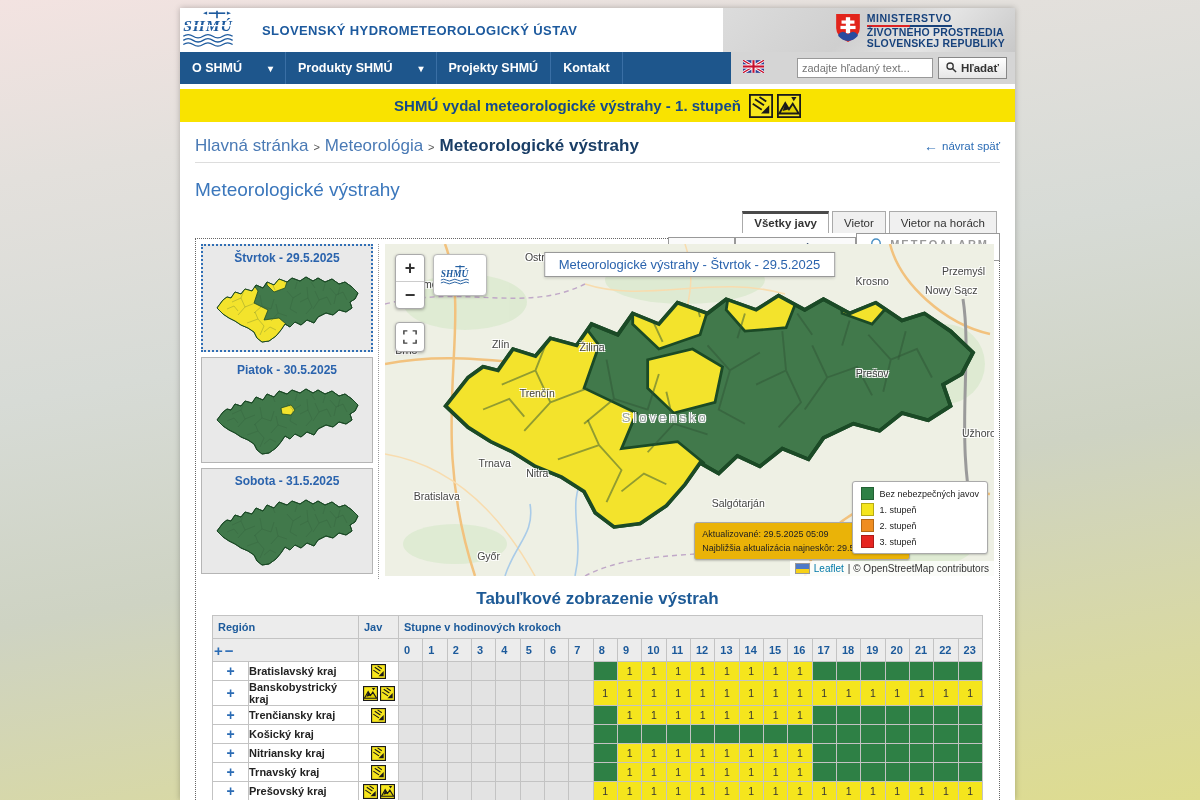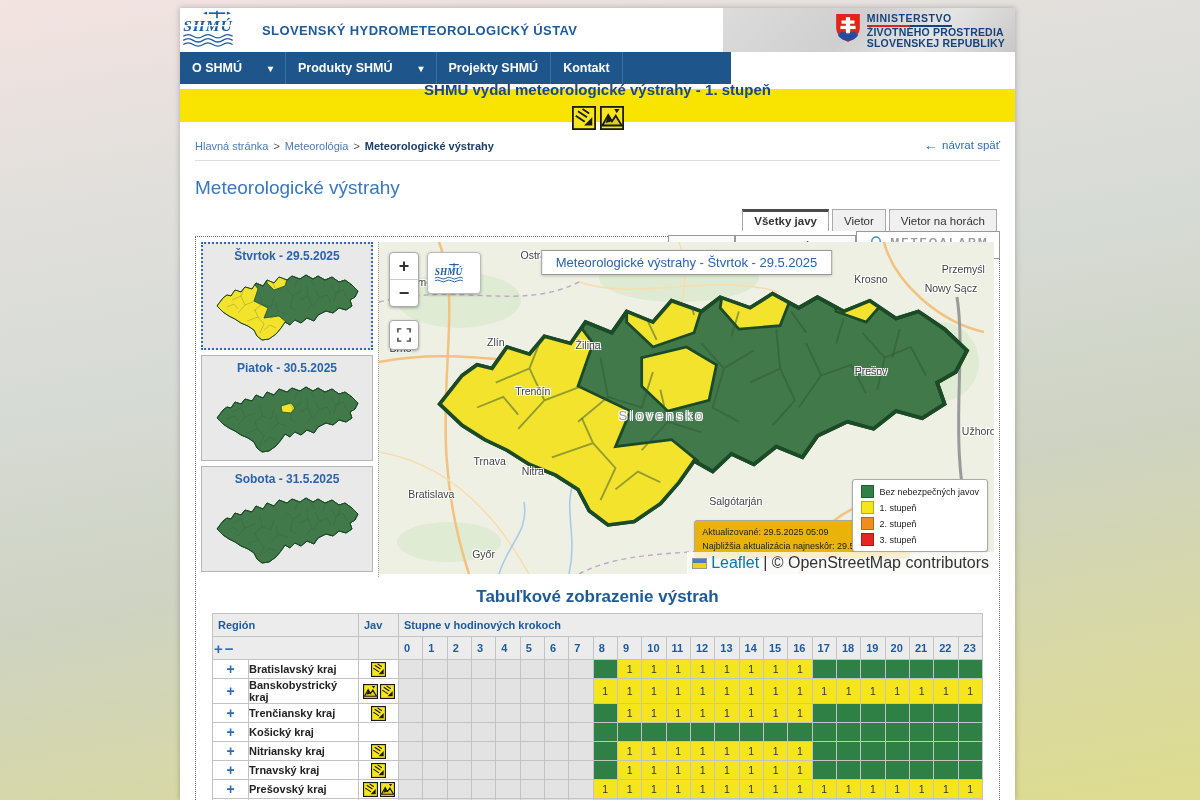--- a/index.html
+++ b/index.html
@@ -23,44 +23,44 @@
   .nav-main{display:flex;background:#1e568c;width:551px;}
   .nav-item{display:flex;align-items:center;justify-content:flex-end;color:#fff;font-size:12.5px;
     font-weight:bold;padding:0 12px;border-right:1px solid #3a6fa5;cursor:pointer;}
   .nav-item .chev{font-size:10px;margin-left:26px;}
   .nav-right{flex:1;background:#d5d5d5;display:flex;align-items:center;padding:0 8px;}
   .flag{margin-left:4px;cursor:pointer;}
   .search-input{margin-left:auto;width:126px;height:18px;border:1px solid #999;font-size:11px;padding:0 4px;color:#666;}
   .search-btn{margin-left:5px;height:22px;border:1px solid #888;background:linear-gradient(#fff,#e6e6e6);
     font-size:11.5px;font-weight:bold;color:#333;display:flex;align-items:center;gap:4px;padding:0 7px;cursor:pointer;}
   
-  .alert-banner{margin-top:5px;height:33px;background:#f9e300;display:flex;align-items:center;justify-content:center;gap:8px;flex-direction:column;}
+  .alert-banner{margin-top:5px;height:33px;background:#f9e300;display:flex;align-items:center;justify-content:center;gap:8px;}
   .alert-banner .txt{color:#15498a;font-weight:bold;font-size:15px;}
   .warn-icons{display:flex;gap:4px;}
   
   .breadcrumb-row{display:flex;align-items:center;margin:14px 15px 0;padding-bottom:6px;border-bottom:1px solid #ddd;}
-  .crumb{color:#4a7ab5;font-size:11px;cursor:pointer;}
+  .crumb{color:#4a7ab5;font-size:17px;cursor:pointer;}
   .crumb.last{color:#1a3e66;font-weight:bold;cursor:default;}
   .crumb-sep{color:#555;font-size:11px;margin:0 5px;}
   .back-link{margin-left:auto;color:#2b6cb5;font-size:11.5px;cursor:pointer;display:flex;align-items:center;gap:4px;}
   .back-link .arr{font-size:14px;font-weight:bold;}
   
   .page-title{margin:16px 15px 10px;color:#3b77bc;font-size:19px;font-weight:normal;}
   .tabbar{display:flex;align-items:flex-end;margin:0 15px;height:27px;flex-direction:column;}
   .tab{background:#f0f0f0;border:1px solid #aaa;border-bottom:none;font-size:11.5px;color:#333;
     padding:5px 11px 4px;margin-right:3px;cursor:pointer;}
   .tab.active{background:#fff;border-top:3px solid #4a4a4a;font-weight:bold;padding-top:3px;}
   .tab-actions{margin-left:auto;display:flex;align-items:flex-end;gap:0;}
   .tb-btn{background:#fafafa;border:1px solid #999;font-size:11.5px;color:#223c5e;padding:5px 10px;cursor:pointer;}
   .meteoalarm{background:#fff;border:1px solid #999;display:flex;align-items:center;gap:5px;padding:2px 10px;height:22px;cursor:pointer;}
   .ma-name{color:#9a9a9a;font-weight:bold;font-size:11px;letter-spacing:2px;line-height:10px;}
   .ma-sub{color:#aaa;font-size:6px;letter-spacing:1px;}
   
   .panel{margin:0 15px;border:1px dotted #666;padding:5px;background:#fff;}
-  .map-row{display:flex;}
+  .map-row{display:flex;gap:6px;}
   .sidebar{width:172px;border-right:1px dotted #999;padding-right:5px;}
   .minimap{background:#e9e9e9;border:1px solid #b5b5b5;margin-bottom:5px;height:104px;text-align:center;cursor:pointer;}
   .minimap.selected{border:2px dotted #2f6eb5;}
   .minimap .mm-title{color:#2a63ad;font-weight:bold;font-size:12px;padding-top:5px;}
   .minimap svg{display:block;margin:2px auto 0;}
   
   .map{position:relative;flex:1;height:332px;background:#eef0e4;overflow:hidden;cursor:grab;}
   .map-deco{position:absolute;left:0;top:0;}
   .map-title-box{position:absolute;top:8px;left:50%;transform:translateX(-50%);background:#fff;border:1px solid #999;
     padding:4px 14px;font-size:13px;font-weight:normal;color:#2a63ad;white-space:nowrap;box-shadow:0 1px 3px rgba(0,0,0,.2);}
@@ -73,21 +73,21 @@
     background:#fff;display:flex;align-items:center;justify-content:center;cursor:pointer;box-shadow:0 1px 3px rgba(0,0,0,.3);}
   .shmu-map-logo{position:absolute;left:48px;top:10px;width:52px;height:40px;background:#fff;border:1px solid #bbb;
     border-radius:4px;display:flex;align-items:center;justify-content:center;box-shadow:0 1px 3px rgba(0,0,0,.25);}
   .info-box{position:absolute;right:84px;bottom:16px;background:#eab308;border:1px solid #aaa;border-radius:3px;
     padding:4px 7px;font-size:9px;color:#222;line-height:14px;box-shadow:0 1px 2px rgba(0,0,0,.2);}
   .legend-box{position:absolute;right:6px;bottom:22px;background:#fff;border:1px solid #aaa;border-radius:3px;
     padding:5px 8px;box-shadow:0 1px 2px rgba(0,0,0,.2);}
   .legend-row{display:flex;align-items:center;gap:5px;font-size:9px;color:#222;margin-bottom:3px;}
   .legend-row:last-child{margin-bottom:0;}
   .legend-swatch{width:11px;height:11px;display:inline-block;border:1px solid rgba(0,0,0,.25);}
-  .attribution{position:absolute;right:0;bottom:0;background:rgba(255,255,255,.78);font-size:16px;color:#333;
+  .attribution{position:absolute;right:0;bottom:0;background:rgba(255,255,255,.78);font-size:10px;color:#333;
     padding:2px 5px;display:flex;align-items:center;gap:4px;}
   .attribution .leaflet{color:#0078a8;cursor:pointer;}
   .ua-flag{width:13px;height:9px;display:inline-block;background:linear-gradient(#4e7ac7 50%,#f7d117 50%);border:1px solid #999;}
   .city{position:absolute;font-size:10.5px;color:#444;transform:translate(-50%,-50%);white-space:nowrap;
     text-shadow:1px 1px 0 #fff,-1px -1px 0 #fff,1px -1px 0 #fff,-1px 1px 0 #fff;}
   .city.country{font-size:13px;letter-spacing:3px;color:#97a0a0;}
   
   .table-title{text-align:center;color:#1d5a96;font-weight:bold;font-size:17px;margin:10px 0 6px;}
   table.warn{width:calc(100% - 22px);margin:0 11px;border-collapse:collapse;table-layout:fixed;font-size:11px;}
   table.warn th,table.warn td{border:1px solid #c3c3c3;height:18px;padding:0;}
@@ -158,20 +158,43 @@
             <span>Produkty SHMÚ</span>
             <span class="chev">▾</span>
           </div>
           <div class="nav-item">
             <span>Projekty SHMÚ</span>
           </div>
           <div class="nav-item">
             <span>Kontakt</span>
           </div>
         </nav>
+      <div class="nav-right">
+        <span class="flag">
+          <svg width="21" height="13" viewBox="0 0 20 12">
+            <rect width="20" height="12" fill="#2b3f94"></rect>
+            <path d="M0 0 L20 12 M20 0 L0 12" stroke="#fff" stroke-width="3"></path>
+            <path d="M0 0 L20 12 M20 0 L0 12" stroke="#c8102e" stroke-width="1.2"></path>
+            <rect x="8" width="4" height="12" fill="#fff"></rect>
+              <rect y="4" width="20" height="4" fill="#fff"></rect>
+            <rect x="9" width="2" height="12" fill="#c8102e"></rect>
+              <rect y="5" width="20" height="2" fill="#c8102e"></rect>
+          </svg>
+        </span>
+        <input class="search-input" placeholder="zadajte hľadaný text..." style="">
+        <button class="search-btn">
+          <span>
+            <svg width="11" height="11" viewBox="0 0 12 12">
+                <circle cx="4.5" cy="4.5" r="3.4" fill="none" stroke="#333" stroke-width="1.4"></circle>
+                <line x1="7" y1="7" x2="11" y2="11" stroke="#333" stroke-width="1.6"></line>
+              </svg>
+          </span>
+          <span>Hľadať</span>
+        </button>
+      </div>
     </div>
 
     <div class="alert-banner">
       <span class="txt">SHMÚ vydal meteorologické výstrahy - 1. stupeň</span>
       <span class="warn-icons" id="bannerIcons">
           <svg class="wi" width="24" height="24" viewBox="0 0 16 16">
             <rect x="0.6" y="0.6" width="14.8" height="14.8" fill="#f7e61c" stroke="#1a1a1a" stroke-width="1.2"></rect>
             <path d="M2.5 6.5 L8.5 10.5 M4 3.5 L10 7.5 M7 2 L11.5 5" stroke="#1a1a1a" stroke-width="1.2" fill="none"></path>
             <path d="M8 13 L13.5 7.5 L13.5 13 Z" fill="#1a1a1a"></path>
           </svg>

